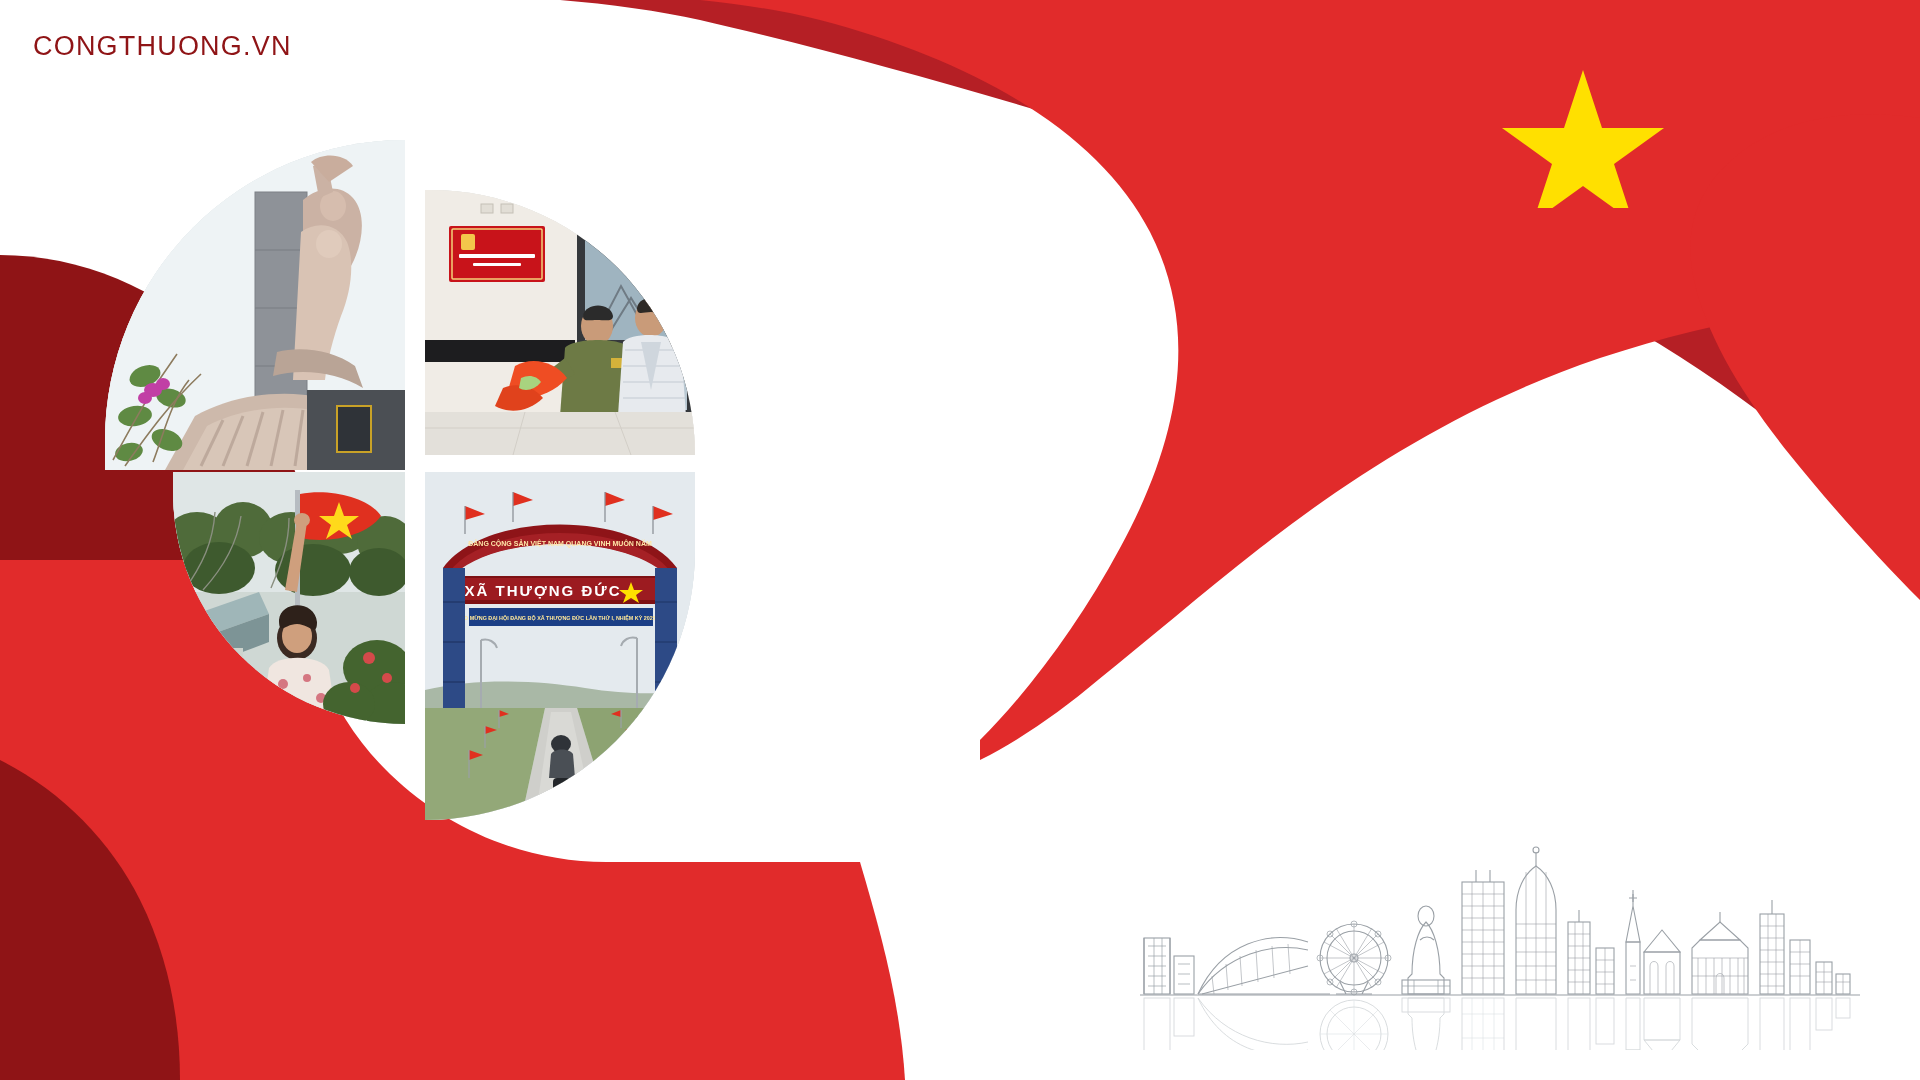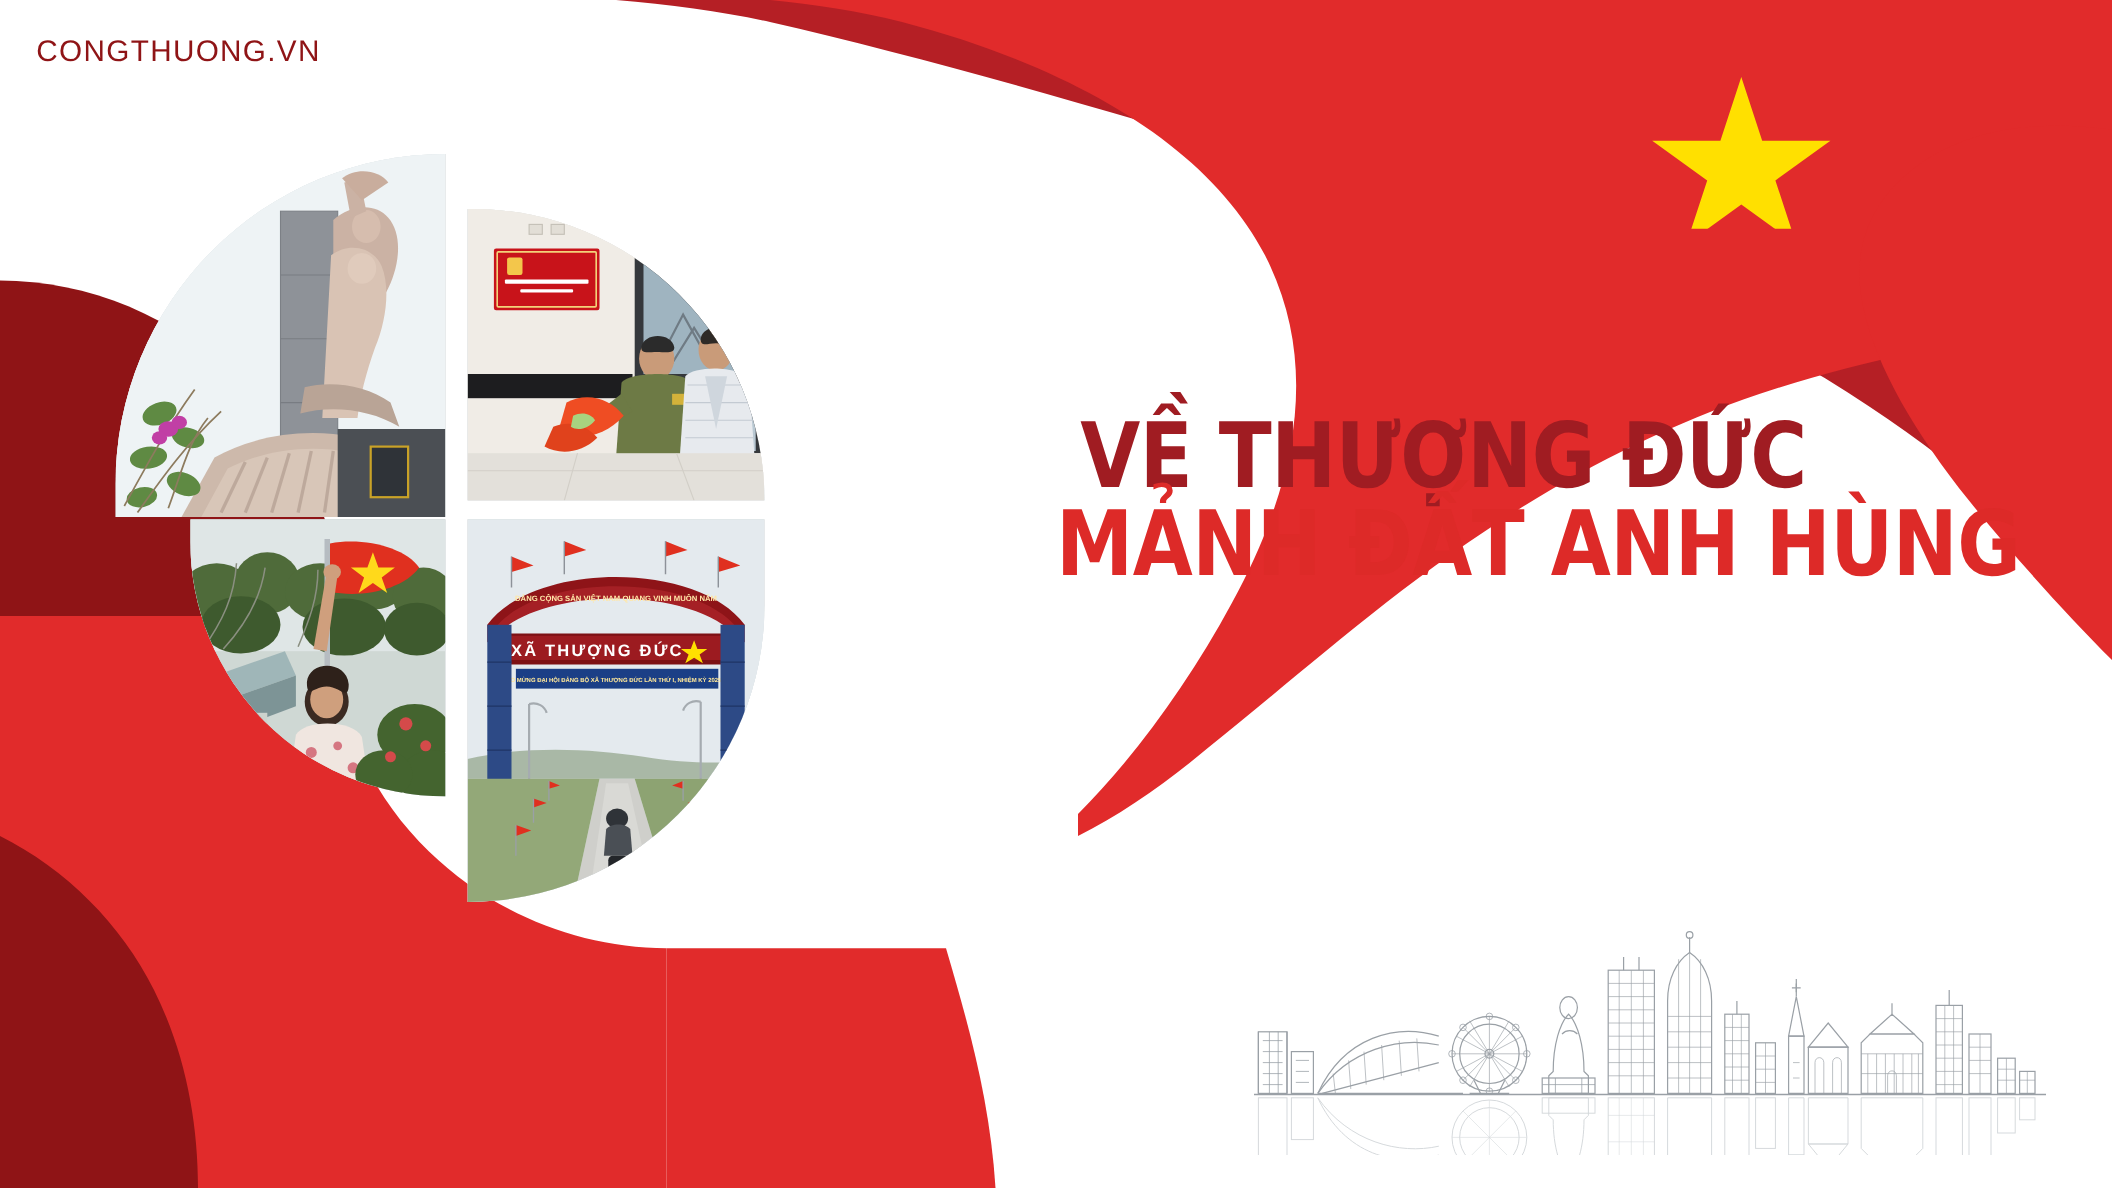--- a/index.html
+++ b/index.html
@@ -399,24 +399,20 @@
           <ellipse cx="136" cy="272" rx="10" ry="9" fill="#2f3338"></ellipse>
           <path d="M126,282 C130,276 144,276 148,282 L150,306 L124,306 Z" fill="#4a4f55"></path>
           <rect x="128" y="306" width="18" height="20" rx="4" fill="#23262a"></rect>
           <circle cx="132" cy="330" r="8" fill="#1a1c1f"></circle>
           <circle cx="144" cy="330" r="8" fill="#1a1c1f"></circle>
         </g>
       </svg>
     </div>
   </div>
 
-  <div class="title-wrap">
-    <div class="title-line title-line1">VỀ THƯỢNG ĐỨC</div>
-    <div class="title-line title-line2">MẢNH ĐẤT ANH HÙNG</div>
-  </div>
 
   <svg class="skyline" viewBox="0 0 720 260" preserveAspectRatio="xMidYMid meet">
     <g stroke="#9aa0a6" stroke-width="1.1" fill="none">
 
       <rect x="4" y="148" width="26" height="56"></rect>
       <path d="M4,148 L4,204 M30,148 L30,204"></path>
       <g stroke-width="0.7">
         <path d="M8,156 L26,156 M8,166 L26,166 M8,176 L26,176 M8,186 L26,186 M8,196 L26,196"></path>
         <path d="M14,148 L14,204 M22,148 L22,204"></path>
       </g>

